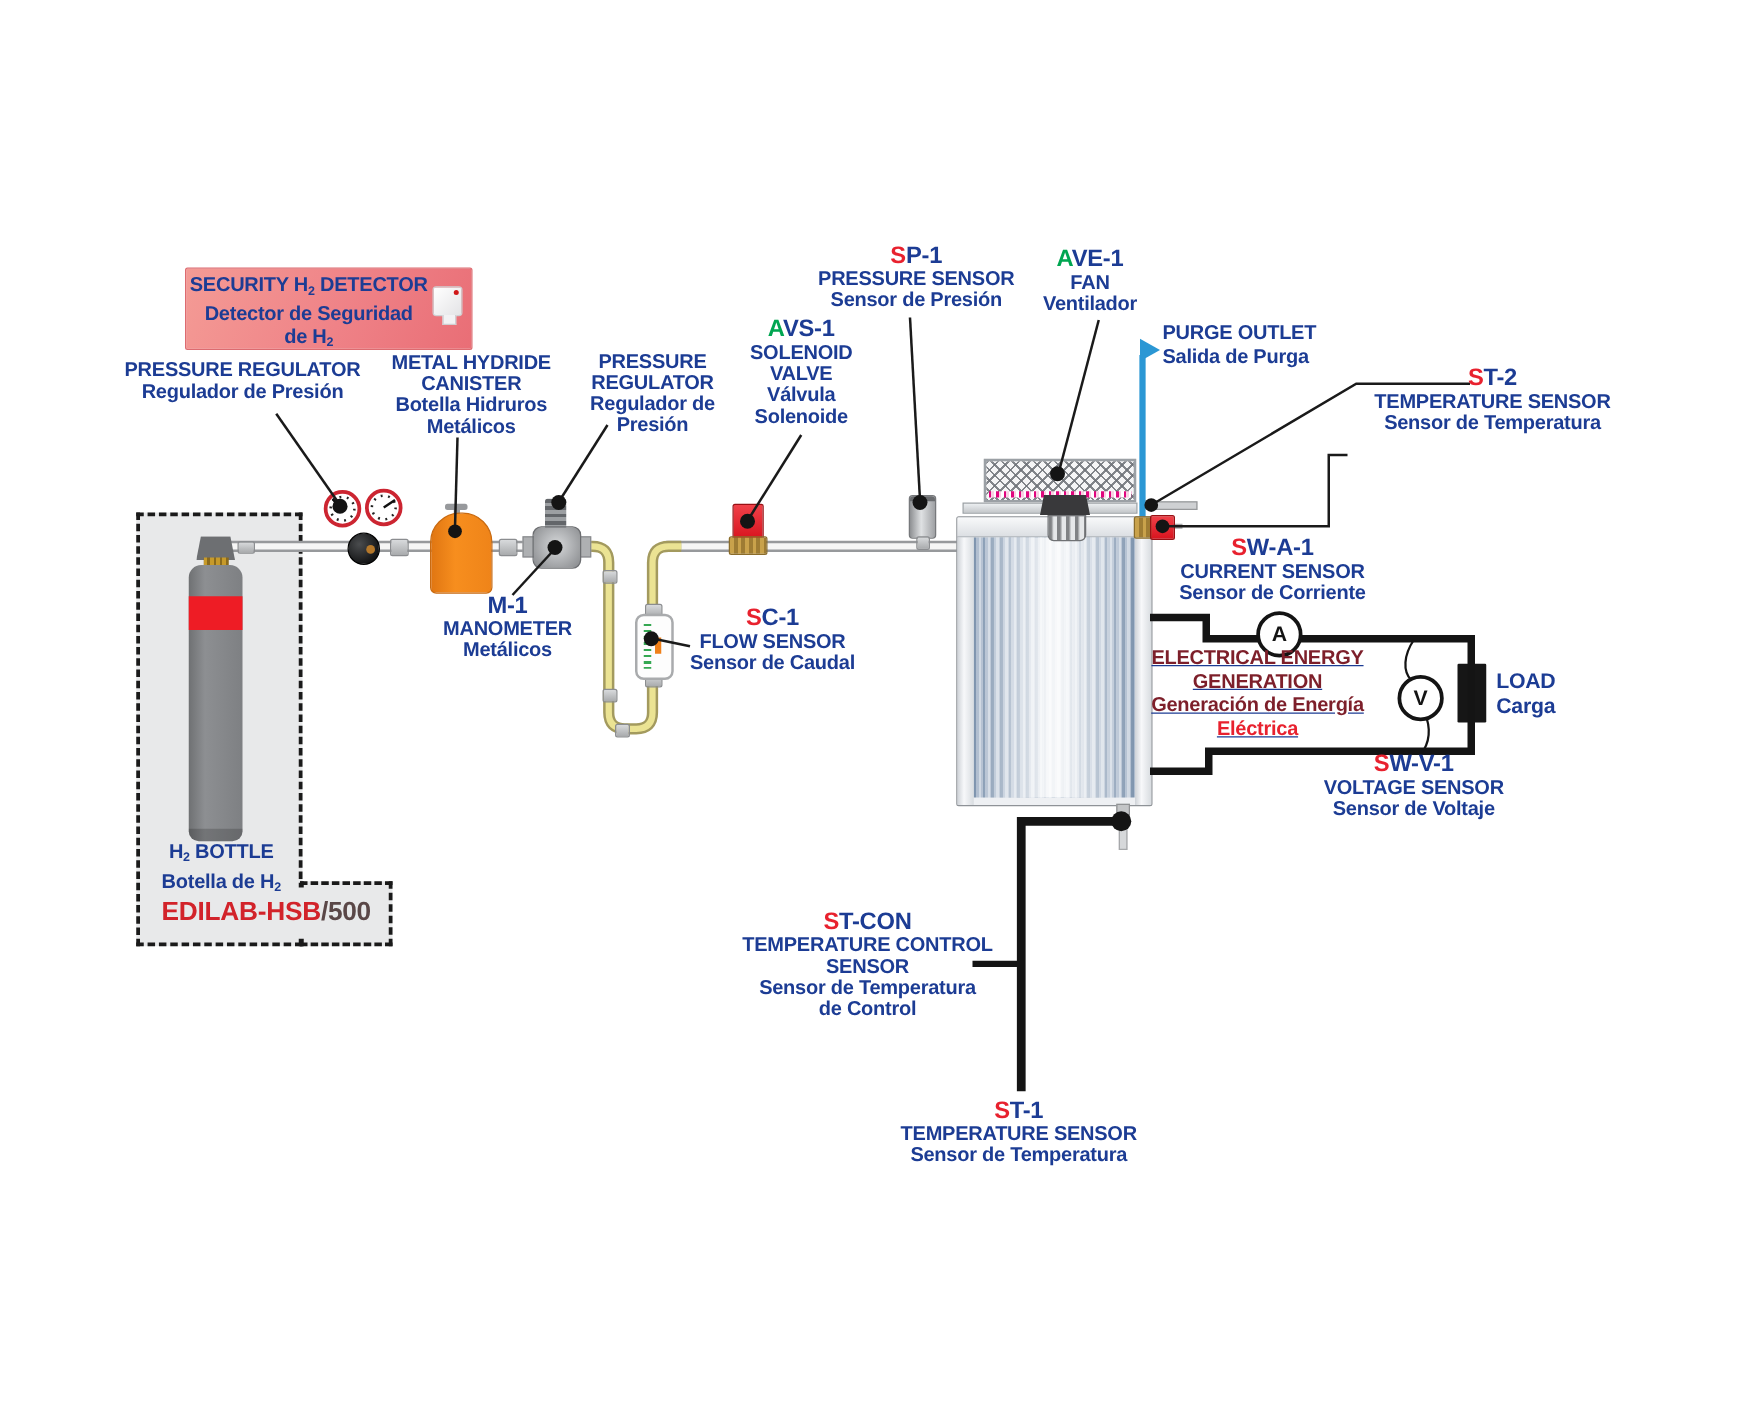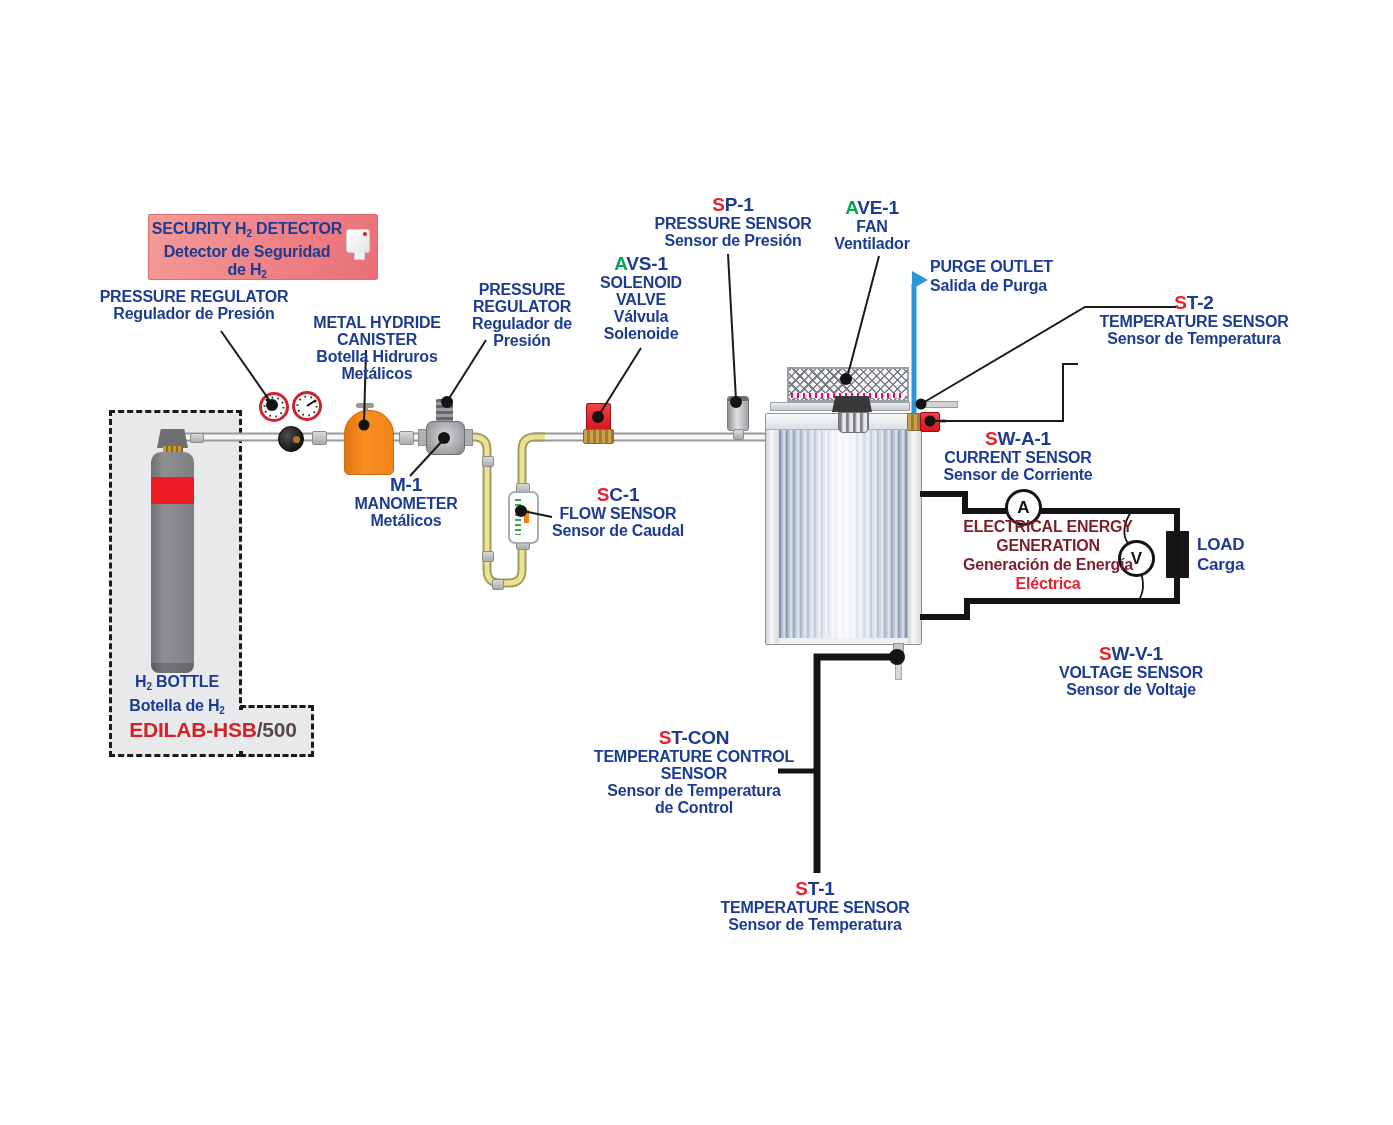--- a/index.html
+++ b/index.html
@@ -220,21 +220,21 @@
       <div class="led"></div>
       <div class="tab"></div>
     </div>
   </div>
 
   <div class="lbl" style="left:88px;top:288px;width:212px;">
     <div>PRESSURE REGULATOR</div>
     <div>Regulador de Presión</div>
   </div>
 
-  <div class="lbl" style="left:295px;top:282px;width:164px;margin-top:32px;">
+  <div class="lbl" style="left:295px;top:282px;width:164px;">
     <div>METAL HYDRIDE</div>
     <div>CANISTER</div>
     <div>Botella Hidruros</div>
     <div>Metálicos</div>
   </div>
 
   <div class="lbl" style="left:451px;top:281px;width:142px;">
     <div>PRESSURE</div>
     <div>REGULATOR</div>
     <div>Regulador de</div>
@@ -284,33 +284,33 @@
     <div>Sensor de Temperatura</div>
   </div>
 
 
   <div class="lbl" style="left:916px;top:428px;width:204px;">
     <div class="code"><span class="cp-red">S</span><span>W-A-1</span></div>
     <div>CURRENT SENSOR</div>
     <div>Sensor de Corriente</div>
   </div>
 
-  <div class="lbl" style="left:939px;top:517px;width:218px;line-height:19px;">
+  <div class="lbl" style="left:897px;top:517px;width:218px;line-height:19px;text-decoration:underline;">
     <div class="maroon">ELECTRICAL ENERGY</div>
     <div class="maroon">GENERATION</div>
     <div class="maroon">Generación de Energía</div>
     <div class="redtxt">Eléctrica</div>
   </div>
 
   <div class="lbl alignleft" style="left:1197px;top:535px;width:110px;line-height:20px;font-size:17px;">
     <div>LOAD</div>
     <div>Carga</div>
   </div>
 
-  <div class="lbl" style="left:1028px;top:601px;width:206px;margin-top:42px;">
+  <div class="lbl" style="left:1028px;top:601px;width:206px;">
     <div class="code"><span class="cp-red">S</span><span>W-V-1</span></div>
     <div>VOLTAGE SENSOR</div>
     <div>Sensor de Voltaje</div>
   </div>
 
   <div class="lbl" style="left:584px;top:727px;width:220px;">
     <div class="code"><span class="cp-red">S</span><span>T-CON</span></div>
     <div>TEMPERATURE CONTROL</div>
     <div>SENSOR</div>
     <div>Sensor de Temperatura</div>

